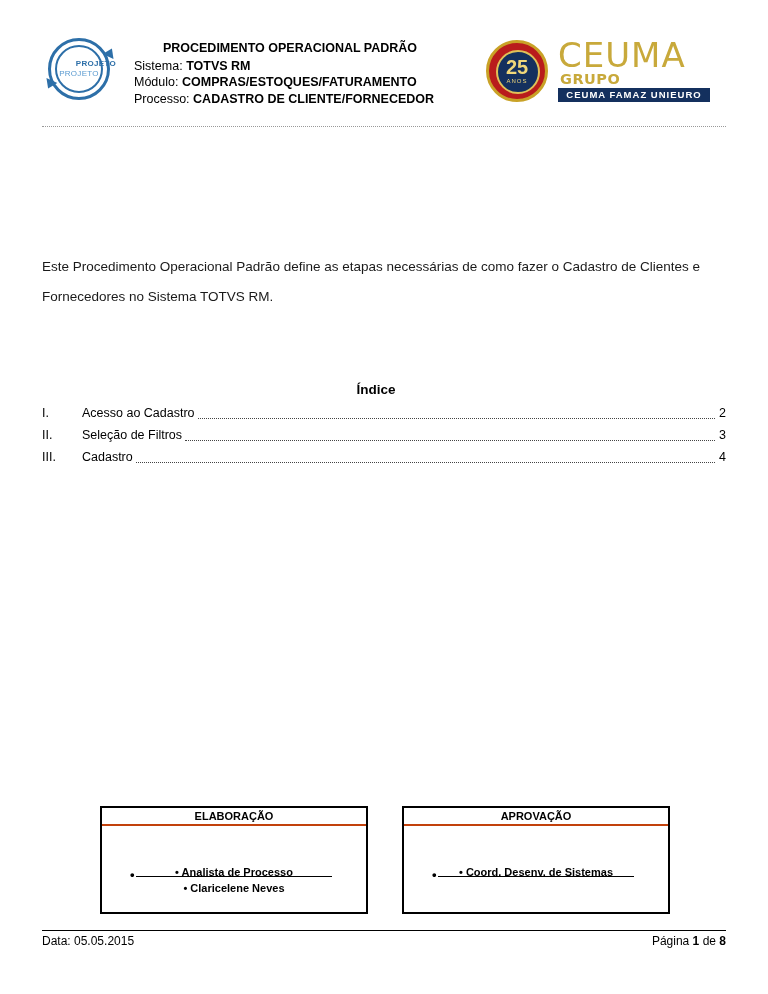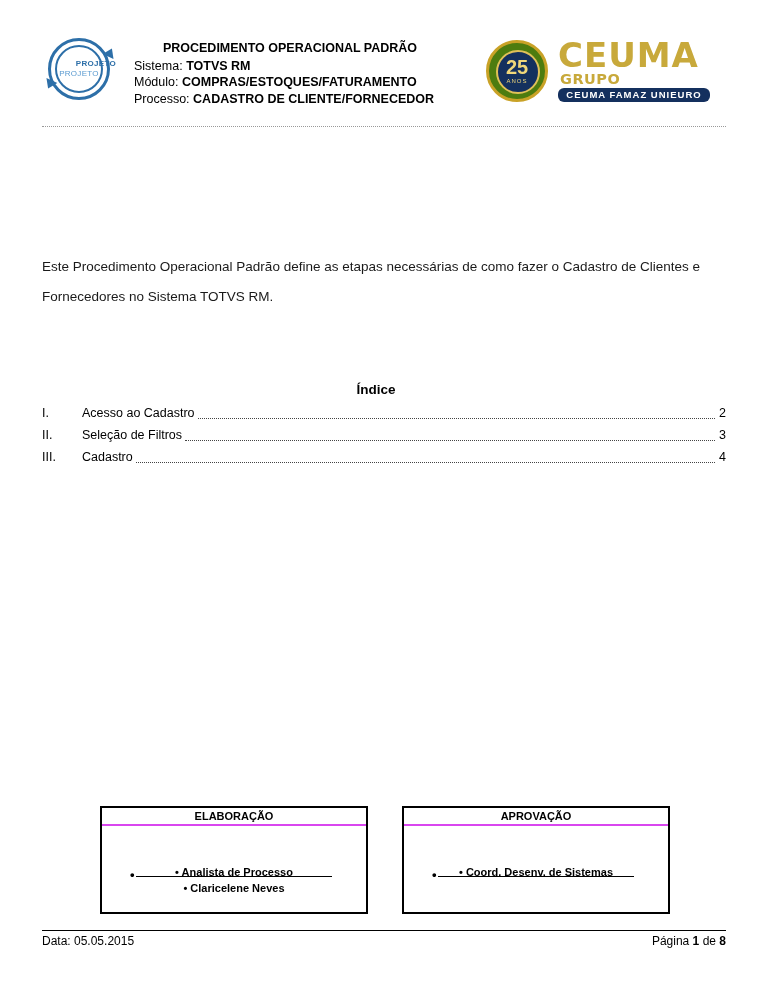--- a/index.html
+++ b/index.html
@@ -110,21 +110,21 @@
     flex: 0 0 240px;
     height: 62px;
     position: relative;
     margin-top: 6px;
   }
   .seal {
     position: absolute;
     left: 0; top: 0;
     width: 62px; height: 62px;
     border-radius: 50%;
-    background: #4d7c0f;
+    background: #b91c1c;
     border: 3px solid #c9a227;
   }
   .seal .seal-inner {
     position: absolute;
     left: 7px; top: 7px;
     width: 44px; height: 44px;
     border-radius: 50%;
     border: 2px solid #e0c158;
     background: #14305e;
   }
@@ -144,21 +144,21 @@
     width: 56px;
     text-align: center;
     color: #f0d77a;
     font-size: 6px;
     letter-spacing: 1px;
   }
   .ceuma-word {
     position: absolute;
     left: 72px; top: -2px;
     font-size: 34px;
-    font-weight: bold;
+    font-weight: normal;
     letter-spacing: 1px;
     color: #c8a93b;
     line-height: 34px;
     font-family: "DejaVu Sans", sans-serif;
   }
   .ceuma-sub {
     position: absolute;
     left: 74px; top: 32px;
     font-size: 14.5px;
     font-weight: bold;
@@ -172,21 +172,20 @@
     left: 72px; top: 48px;
     width: 152px;
     height: 14px;
     background: #14305e;
     color: #ffffff;
     font-size: 9.5px;
     font-weight: bold;
     letter-spacing: 1px;
     text-align: center;
     line-height: 14px;
-    border-radius: 6px;
   }
   .header-rule {
     position: absolute;
     left: 42px;
     top: 126px;
     width: 684px;
     border-top: 1px dotted #999;
   }
 
   
@@ -246,21 +245,21 @@
     justify-content: space-between;
   }
   .sig-box {
     width: 268px;
     border: 2px solid #000;
     display: flex;
     flex-direction: column;
   }
   .sig-head {
     height: 18px;
-    border-bottom: 2px solid #d946ef;
+    border-bottom: 2px solid #c2410c;
     text-align: center;
     font-size: 11px;
     font-weight: bold;
     line-height: 17px;
   }
   .sig-body {
     flex: 1 1 auto;
     position: relative;
     text-align: center;
     font-size: 11px;

